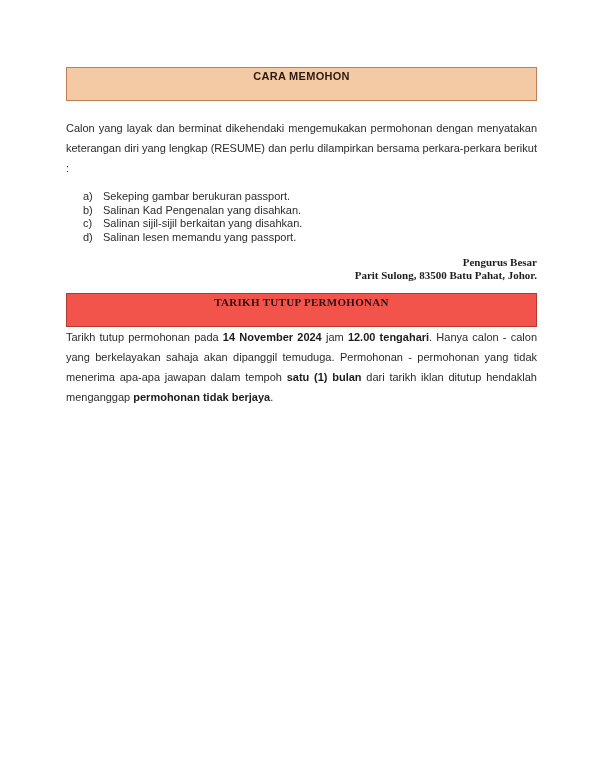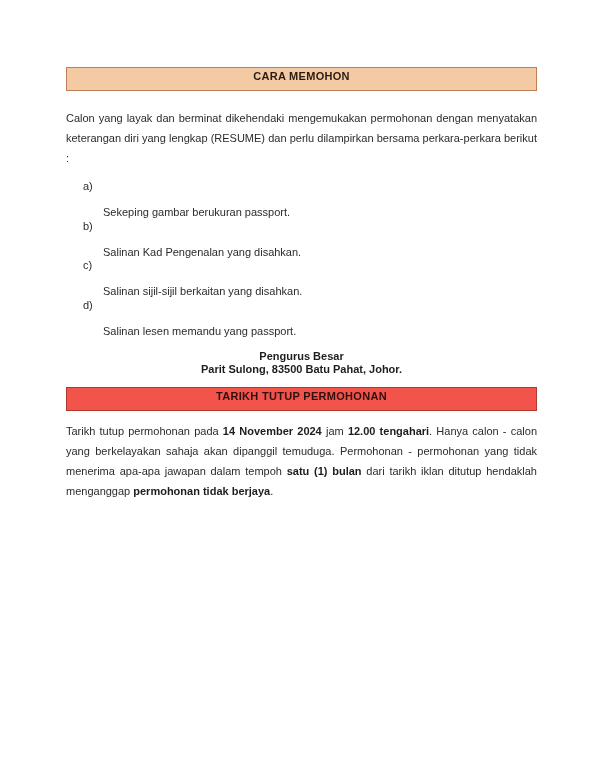--- a/index.html
+++ b/index.html
@@ -13,38 +13,39 @@
     height: 777px;
     background: #ffffff;
     font-family: "Liberation Sans", "DejaVu Sans", sans-serif;
     color: #2b2b2b;
     box-sizing: border-box;
     padding: 67px 63px 0 66px;
     overflow: hidden;
   }
   .section-bar {
     box-sizing: border-box;
-    height: 24px;
+    height: 34px;
     line-height: 16px;
     text-align: center;
     font-weight: bold;
     font-size: 11px;
     letter-spacing: 0.3px;
   }
   .bar-apply {
     background: #f4caa5;
     border: 1px solid #bf7e55;
     color: #2a1a12;
     margin-bottom: 17px;
   }
   .bar-deadline {
     background: #f2544c;
     border: 1px solid #b03a30;
     color: #2e0f0d;
-    margin-bottom: 10px;
+    margin-bottom: 0;
+    font-family: Liberation Serif, serif;
   }
   p.body-text {
     margin: 0 0 12px 0;
     font-size: 11px;
     line-height: 20px;
     text-align: justify;
   }
   .req-list {
     margin: 0 0 12px 0;
   }
@@ -52,29 +53,29 @@
     display: flex;
     padding-left: 17px;
     font-size: 11px;
     line-height: 13.5px;
   }
   .req-marker {
     flex: 0 0 20px;
   }
   .req-text {
     flex: 1;
-    margin-top: 26px;
   }
   .address-block {
     margin: 0 0 11px 0;
-    text-align: center;
+    text-align: right;
     font-weight: bold;
     font-size: 11px;
     line-height: 13px;
     color: #1d1d1d;
+    font-family: Liberation Serif, serif;
   }
   .closing b {
     color: #1d1d1d;
   }
 </style>
 </head>
 <body>
 
 <div class="page">
 

